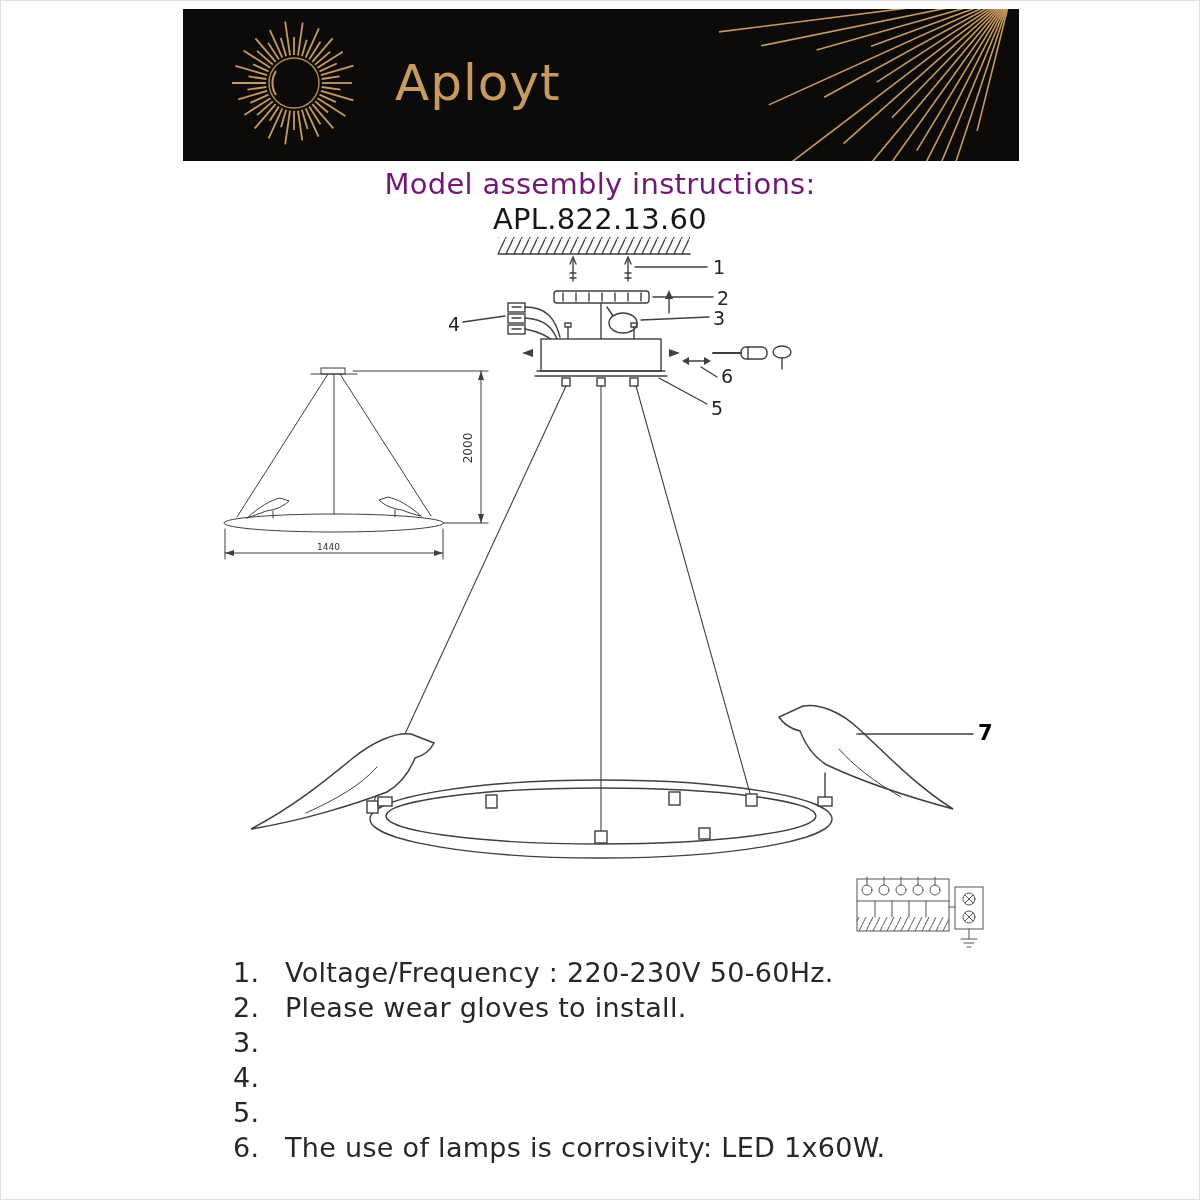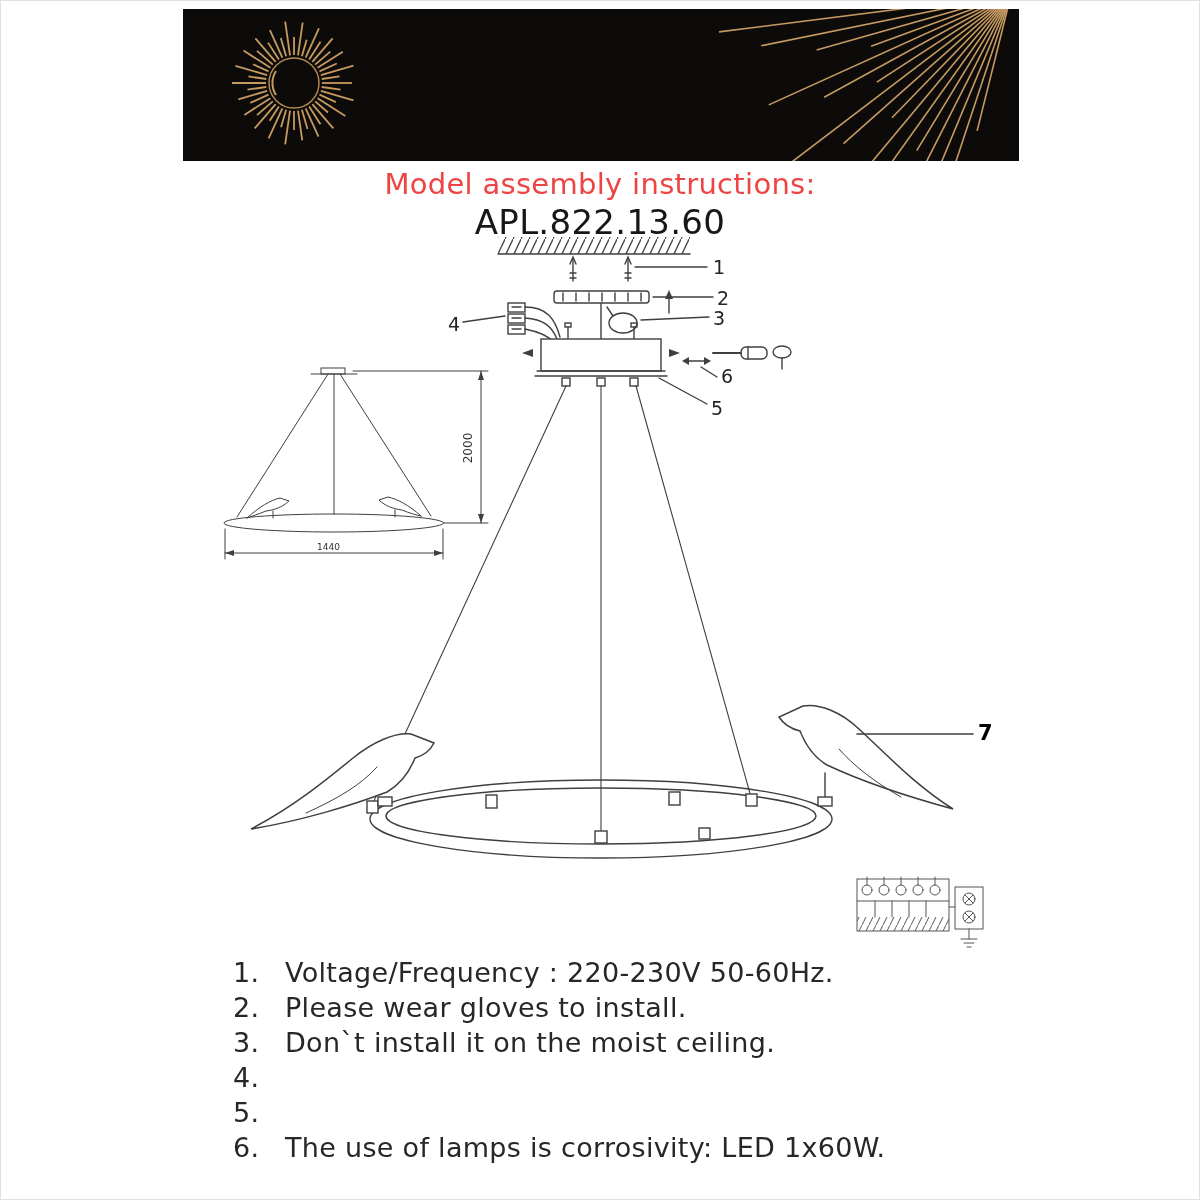--- a/index.html
+++ b/index.html
@@ -2,22 +2,22 @@
 <html><head>
 <meta charset="utf-8">
 <style>
   *{margin:0;padding:0;box-sizing:border-box}
   html,body{width:1200px;height:1200px;background:#fff;font-family:"DejaVu Sans",sans-serif;}
   .page{position:absolute;left:0;top:0;width:1200px;height:1200px;background:#ffffff;border:1px solid #e0e0e0;overflow:hidden}
   .banner{position:absolute;left:182px;top:8px;width:836px;height:152px;background:#0c0b09;overflow:hidden}
   .logo-svg{position:absolute;left:48px;top:11px}
   .brand{position:absolute;left:212px;top:0;height:152px;line-height:148px;font-size:50px;color:#c79a62;letter-spacing:1px;font-weight:400}
   .rays-svg{position:absolute;right:0;top:0}
-  .title1{position:absolute;top:166px;left:0;width:100%;text-align:center;font-size:29px;color:#ef4444;letter-spacing:.3px}
-  .title2{position:absolute;top:201px;left:0;width:100%;text-align:center;font-size:34px;color:#171717;letter-spacing:.3px}
+  .title1{position:absolute;top:166px;left:0;width:100%;text-align:center;font-size:29px;color:#701a75;letter-spacing:.3px}
+  .title2{position:absolute;top:201px;left:0;width:100%;text-align:center;font-size:29px;color:#171717;letter-spacing:.3px}
   .diagram-svg{position:absolute;left:0;top:0}
   .plabel{position:absolute;font-size:19px;color:#242424}
   .p7{font-weight:bold;font-size:21px;color:#000}
   .dim-v{position:absolute;left:452px;top:440px;font-size:12px;color:#333;transform:rotate(-90deg);transform-origin:center}
   .dim-h{position:absolute;left:316px;top:541px;font-size:9px;color:#333}
   .instr{position:absolute;left:232px;top:956px;width:780px}
   .irow{display:flex;align-items:flex-start;height:35px;font-size:27px;color:#272727;letter-spacing:.3px}
   .irow .n{width:52px;flex:none}
   .irow .t{flex:1;white-space:nowrap}
 </style>
@@ -70,20 +70,21 @@
           <line x1="81.33610055046796" y1="41.83901191808076" x2="101.63678330277179" y2="18.410775113098737" stroke="#c79a62" stroke-width="1.8"></line>
           <line x1="84.16098808191921" y1="44.663899449532" x2="99.27597956900438" y2="31.566684770626296" stroke="#c79a62" stroke-width="1.8"></line>
           <line x1="86.55509891927308" y1="47.862057111243274" x2="111.7927049042085" y2="31.64283258757535" stroke="#c79a62" stroke-width="1.8"></line>
           <line x1="88.46969586992651" y1="51.36837963594716" x2="105.75270378166235" y2="43.4754943889113" stroke="#c79a62" stroke-width="1.8"></line>
           <line x1="89.86580326120593" y1="55.11148840843997" x2="122.48856436409883" y2="45.53258147583135" stroke="#c79a62" stroke-width="1.8"></line>
           <line x1="90.71500037266611" y1="59.01518452834801" x2="108.5317863265229" y2="56.45351743942888" stroke="#c79a62" stroke-width="1.8"></line>
         </g>
       <circle cx="63" cy="63" r="25" fill="#0c0b09" stroke="#b88c50" stroke-width="1.4"></circle>
       <path d="M 45 75 A 22 22 0 0 1 45 51" fill="none" stroke="#c79a62" stroke-width="2"></path>
     </svg>
+    <div class="brand">Aployt</div>
     <svg class="rays-svg" width="300" height="152" viewBox="0 0 300 152">
       <g id="banner-rays">
           <line x1="292" y1="-14" x2="258.1309346160465" y2="121.8414016786395" stroke="#c79a62" stroke-width="1.6"></line>
           <line x1="292" y1="-14" x2="231.39945599829082" y2="169.23911718488745" stroke="#c79a62" stroke-width="1.6"></line>
           <line x1="292" y1="-14" x2="197.46335062568835" y2="213.10971340979333" stroke="#c79a62" stroke-width="1.6"></line>
           <line x1="292" y1="-14" x2="156.72202191577696" y2="252.647461351959" stroke="#c79a62" stroke-width="1.6"></line>
           <line x1="292" y1="-14" x2="197.71908429409032" y2="141.6762953492122" stroke="#c79a62" stroke-width="1.6"></line>
           <line x1="292" y1="-14" x2="155.53480540792916" y2="177.317146813735" stroke="#c79a62" stroke-width="1.6"></line>
           <line x1="292" y1="-14" x2="107.64840654833276" y2="207.2656547949347" stroke="#c79a62" stroke-width="1.6"></line>
           <line x1="292" y1="-14" x2="172.99891178271426" y2="108.79959691750528" stroke="#c79a62" stroke-width="1.6"></line>
@@ -282,21 +283,20 @@
     <div class="irow">
       <span class="n">1.</span>
       <span class="t">Voltage/Frequency : 220-230V 50-60Hz.</span>
     </div>
     <div class="irow">
       <span class="n">2.</span>
       <span class="t">Please wear gloves to install.</span>
     </div>
     <div class="irow">
       <span class="n">3.</span>
-      <span class="t">Don`t install it on the moist ceiling.</span>
     </div>
     <div class="irow">
       <span class="n">4.</span>
     </div>
     <div class="irow">
       <span class="n">5.</span>
     </div>
     <div class="irow">
       <span class="n">6.</span>
       <span class="t">The use of lamps is corrosivity: LED 1x60W.</span>

